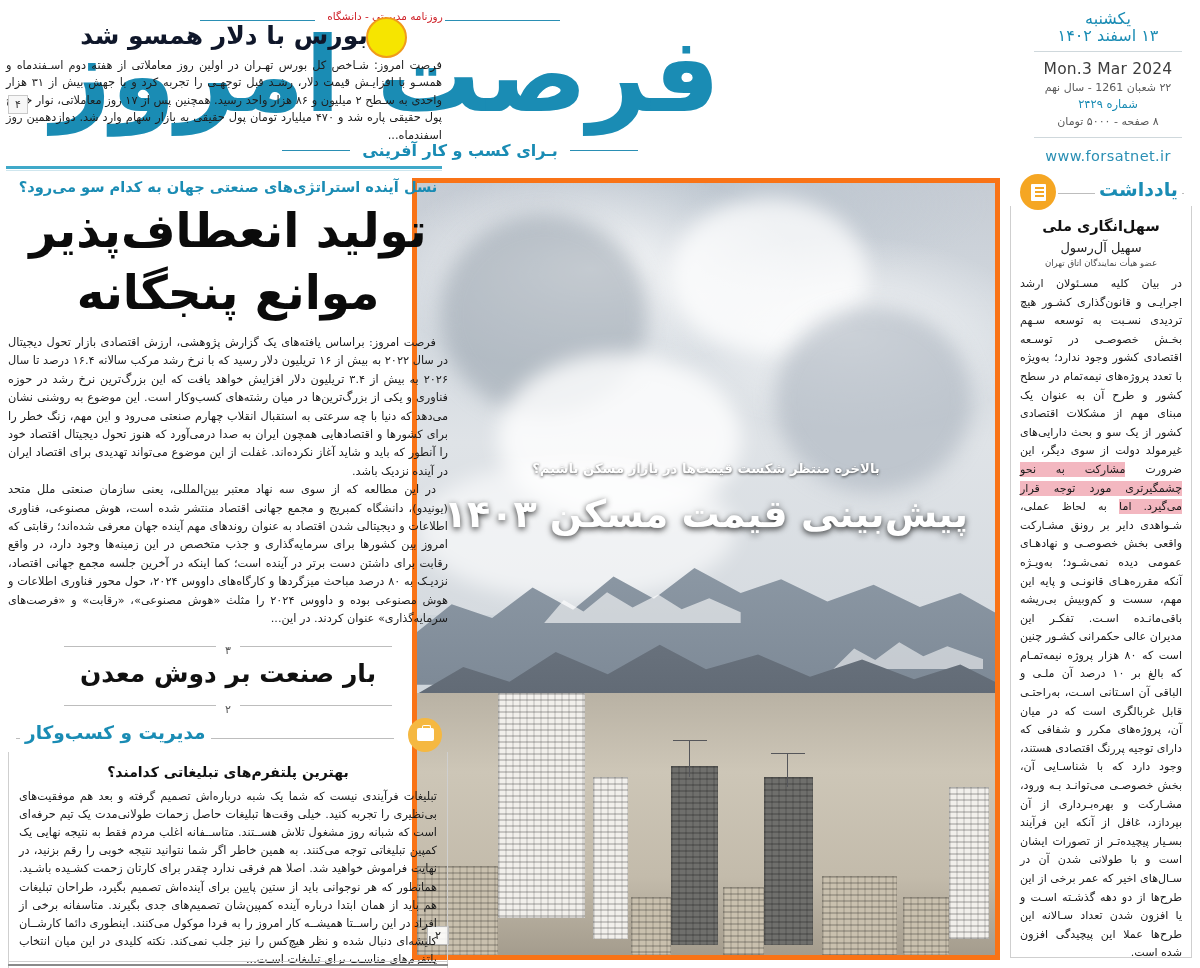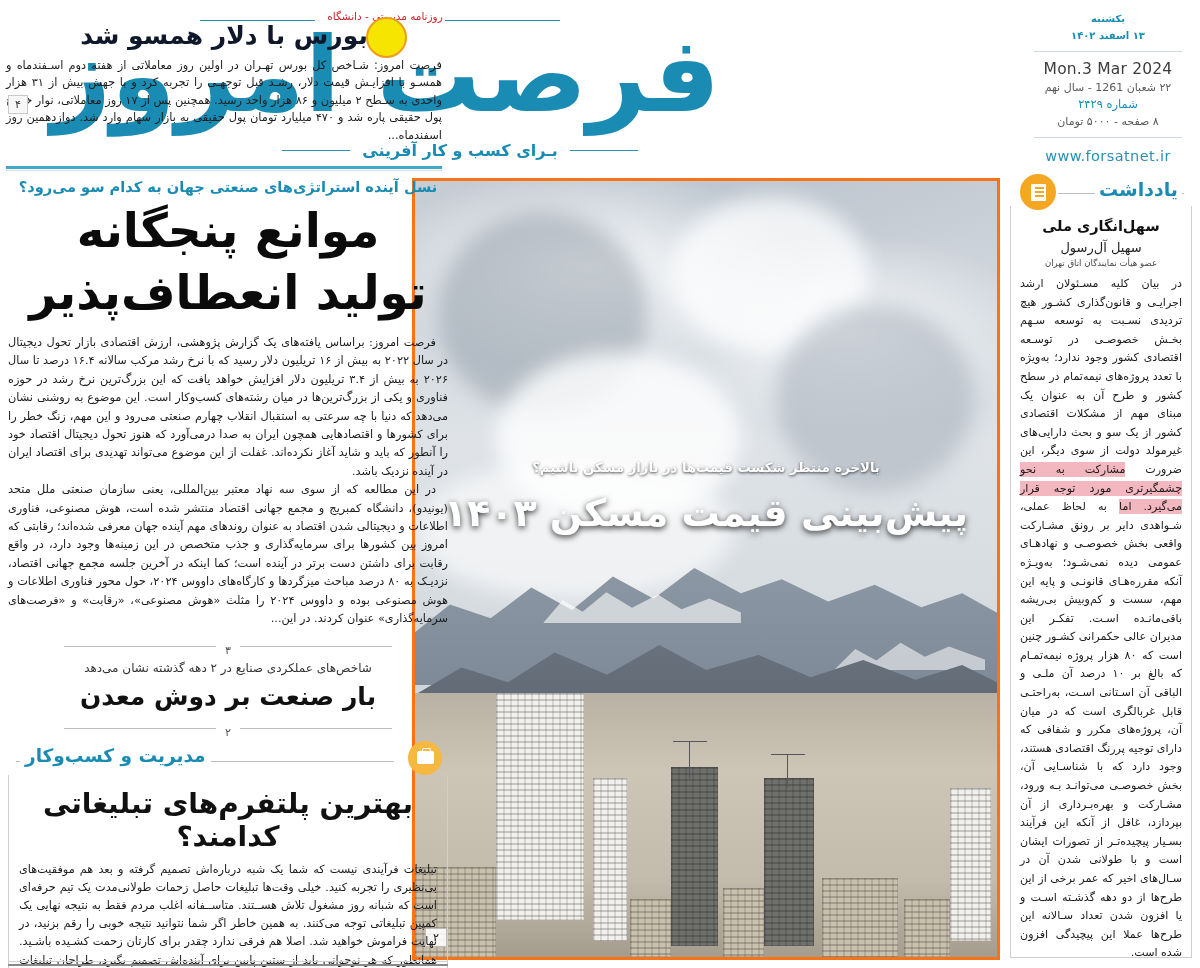--- a/index.html
+++ b/index.html
@@ -43,21 +43,21 @@
   }
   .tagwrap{position:absolute;right:0;top:126px;width:520px;text-align:center;}
   .tag-rule{display:inline-block;vertical-align:middle;height:1px;width:68px;background:#2a8fb4;}
   .tag-text{
     display:inline-block;vertical-align:middle;color:#1a8cb4;font-size:16px;
     font-weight:bold;padding:0 7px;letter-spacing:1px;white-space:nowrap;
   }
 
   
   .datebox{position:absolute;right:12px;top:10px;width:160px;text-align:center;color:#1a8cb4;}
-  .date-fa{font-size:10px;line-height:17px;font-weight:bold;}
+  .date-fa{font-size:16px;line-height:17px;font-weight:normal;}
   .dsep{height:1px;background:#cfd8dc;margin:7px 6px;}
   .date-en{font-size:15.5px;color:#3d3d3d;line-height:20px;letter-spacing:.2px;}
   .date-sm{font-size:11px;color:#5a5a5a;line-height:17px;}
   .date-no{font-size:11.5px;color:#1a8cb4;line-height:17px;}
   .date-url{font-size:14.5px;color:#2a8fb4;letter-spacing:.4px;padding-top:3px;direction:ltr;}
   .tb-wrap{position:absolute;left:6px;top:16px;width:436px;}
   .tb-kicker{font-size:11.6px;color:#2b2b2b;text-align:center;line-height:17px;}
   .tb-head{font-size:25px;font-weight:bold;color:#0f172a;text-align:center;margin-top:5px;letter-spacing:-.5px;}
   .tb-body{
     font-size:11.4px;line-height:17.4px;color:#1d1d1d;text-align:justify;margin-top:7px;
@@ -99,21 +99,21 @@
   .side-author{font-size:13px;color:#222;text-align:center;margin-top:4px;}
   .side-role{font-size:8.6px;color:#444;text-align:center;margin-top:2px;line-height:12px;}
   .side-body{font-size:11.1px;line-height:18.6px;color:#1b1b1b;text-align:justify;margin-top:6px;}
   .hl{background:#f3b7c0;padding:1px 0;}
   .side-cont{font-size:10.5px;color:#333;text-align:center;margin-top:4px;}
 
   
   .center{position:absolute;right:196px;top:0;width:592px;height:788px;}
   .photo{
     position:absolute;left:0;top:2px;width:588px;height:782px;
-    border:3px solid #f97316;box-sizing:border-box;overflow:hidden;background:#cfd6dc;
+    border:5px solid #f97316;box-sizing:border-box;overflow:hidden;background:#cfd6dc;
   }
   .sky{
     position:absolute;left:0;top:0;width:100%;height:56%;
     background:
       radial-gradient(ellipse 60% 40% at 30% 20%, rgba(255,255,255,.95) 0%, rgba(255,255,255,0) 60%),
       radial-gradient(ellipse 50% 35% at 75% 35%, rgba(255,255,255,.8) 0%, rgba(255,255,255,0) 65%),
       radial-gradient(ellipse 70% 30% at 50% 5%, rgba(186,196,206,.85) 0%, rgba(186,196,206,0) 70%),
       linear-gradient(#c6ccd4 0%, #d4dae0 35%, #dfe3e7 60%, #d6dbe0 100%);
   }
   .cloud{position:absolute;border-radius:50%;background:rgba(255,255,255,.55);filter:blur(10px);}
@@ -196,21 +196,21 @@
   }
   .biz-icon .case{width:17px;height:13px;background:#fff;border-radius:2px;position:relative;}
   .biz-icon .case:before{
     content:"";position:absolute;left:5px;top:-3px;width:7px;height:3px;border:1.5px solid #fff;
     border-bottom:none;border-radius:2px 2px 0 0;
   }
   .biz-box{
     border:1px solid #cfcfcf;border-top:none;padding:12px 10px 6px 10px;box-sizing:border-box;
     position:relative;
   }
-  .biz-title{font-size:28px;font-weight:bold;color:#111;text-align:center;letter-spacing:-.4px;}
+  .biz-title{font-size:14px;font-weight:bold;color:#111;text-align:center;letter-spacing:-.4px;}
   .biz-body{font-size:11.3px;line-height:18.2px;color:#1b1b1b;text-align:justify;margin-top:8px;}
 
   .footrule{position:absolute;left:8px;bottom:2px;width:440px;height:2px;background:#8a8a8a;}
   .footrule2{position:absolute;left:8px;bottom:6px;width:440px;height:1px;background:#cfcfcf;}
 </style>
 </head>
 <body>
 
 <div class="page">
 
@@ -300,35 +300,34 @@
         <div class="ph-kicker">بالاخره منتظر شکست قیمت‌ها در بازار مسکن باشیم؟</div>
         <div class="ph-head">پیش‌بینی قیمت مسکن ۱۴۰۳</div>
         <div class="ph-badge">۲</div>
       </div>
     </div>
 
     <div class="left">
 
       <div>
         <div class="lead-kicker">نسل آینده استراتژی‌های صنعتی جهان به کدام سو می‌رود؟</div>
+        <div class="lead-head">تولید انعطاف‌پذیر</div>
         <div class="lead-head">موانع پنجگانه</div>
-        <div class="lead-head">تولید انعطاف‌پذیر</div>
         <div class="lead-body">
           <p>فرصت امروز: براساس یافته‌های یک گزارش پژوهشی، ارزش اقتصادی بازار تحول دیجیتال در سال ۲۰۲۲ به بیش از ۱۶ تریلیون دلار رسید که با نرخ رشد مرکب سالانه ۱۶.۴ درصد تا سال ۲۰۲۶ به بیش از ۳.۴ تریلیون دلار افزایش خواهد یافت که این بزرگ‌ترین نرخ رشد در حوزه فناوری و یکی از بزرگ‌ترین‌ها در میان رشته‌های کسب‌وکار است. این موضوع به روشنی نشان می‌دهد که دنیا با چه سرعتی به استقبال انقلاب چهارم صنعتی می‌رود و این مهم، زنگ خطر را برای کشورها و اقتصادهایی همچون ایران به صدا درمی‌آورد که هنوز تحول دیجیتال اقتصاد خود را آنطور که باید و شاید آغاز نکرده‌اند. غفلت از این موضوع می‌تواند تهدیدی برای اقتصاد ایران در آینده نزدیک باشد.</p>
           <p>در این مطالعه که از سوی سه نهاد معتبر بین‌المللی، یعنی سازمان صنعتی ملل متحد (یونیدو)، دانشگاه کمبریج و مجمع جهانی اقتصاد منتشر شده است، هوش مصنوعی، فناوری اطلاعات و دیجیتالی شدن اقتصاد به عنوان روندهای مهم آینده جهان معرفی شده‌اند؛ رقابتی که امروز بین کشورها برای سرمایه‌گذاری و جذب متخصص در این زمینه‌ها وجود دارد، در واقع رقابت برای داشتن دست برتر در آینده است؛ کما اینکه در آخرین جلسه مجمع جهانی اقتصاد، نزدیـک به ۸۰ درصد مباحث میزگردها و کارگاه‌های داووس ۲۰۲۴، حول محور فناوری اطلاعات و هوش مصنوعی بوده و داووس ۲۰۲۴ را مثلث «هوش مصنوعی»، «رقابت» و «فرصت‌های سرمایه‌گذاری» عنوان کردند. در این...</p>
         </div>
       </div>
 
       <div class="rule-num">
         <span class="l"></span>
         <span>۳</span>
       </div>
 
       <div>
-        <div class="sec-kicker">شاخص‌های عملکردی صنایع در ۲ دهه گذشته نشان می‌دهد</div>
         <div class="sec-head">بار صنعت بر دوش معدن</div>
       </div>
 
       <div class="rule-num">
         <span class="l"></span>
         <span>۲</span>
       </div>
 
       <div class="biz-head">
         <div class="hr"></div>

